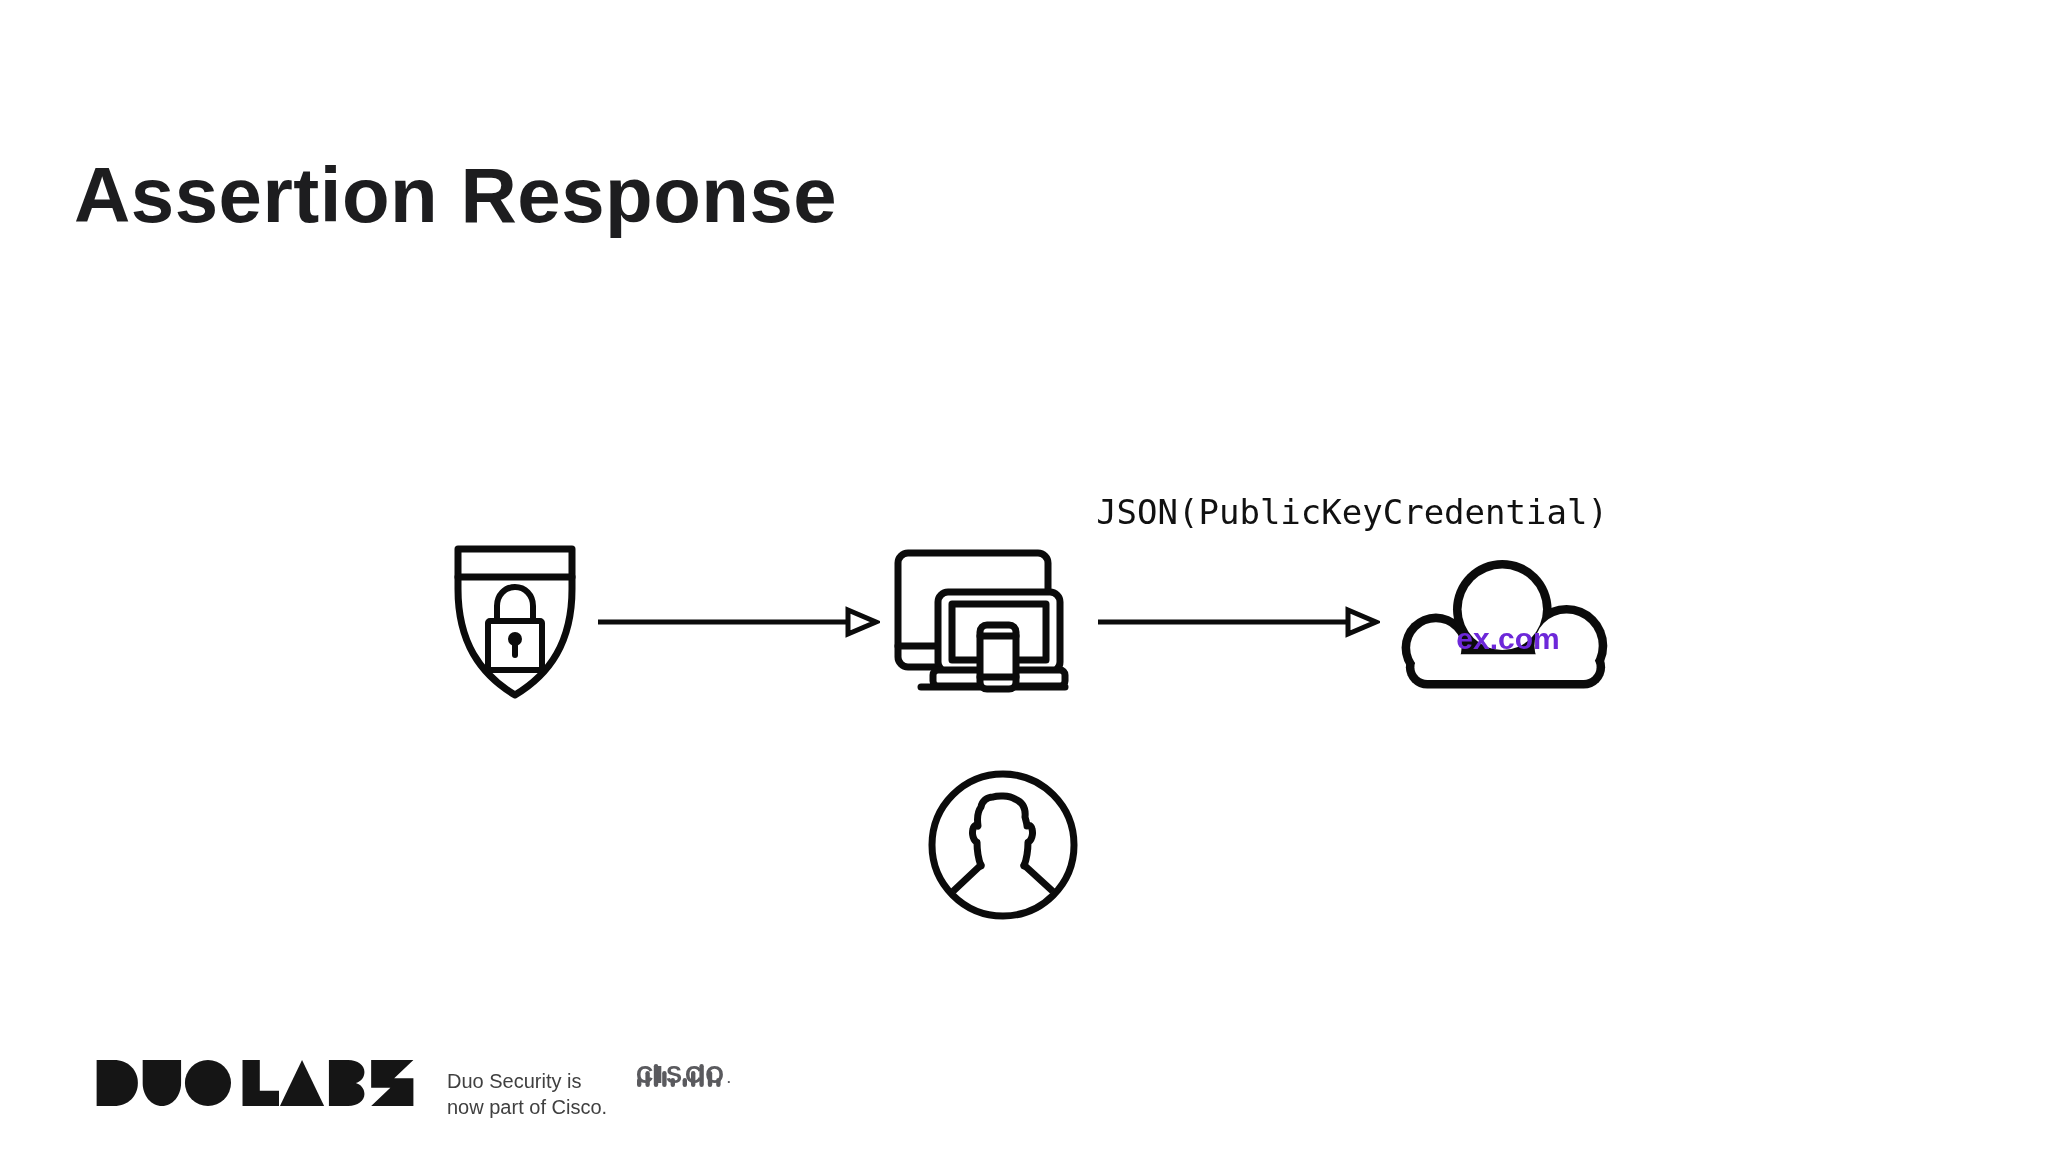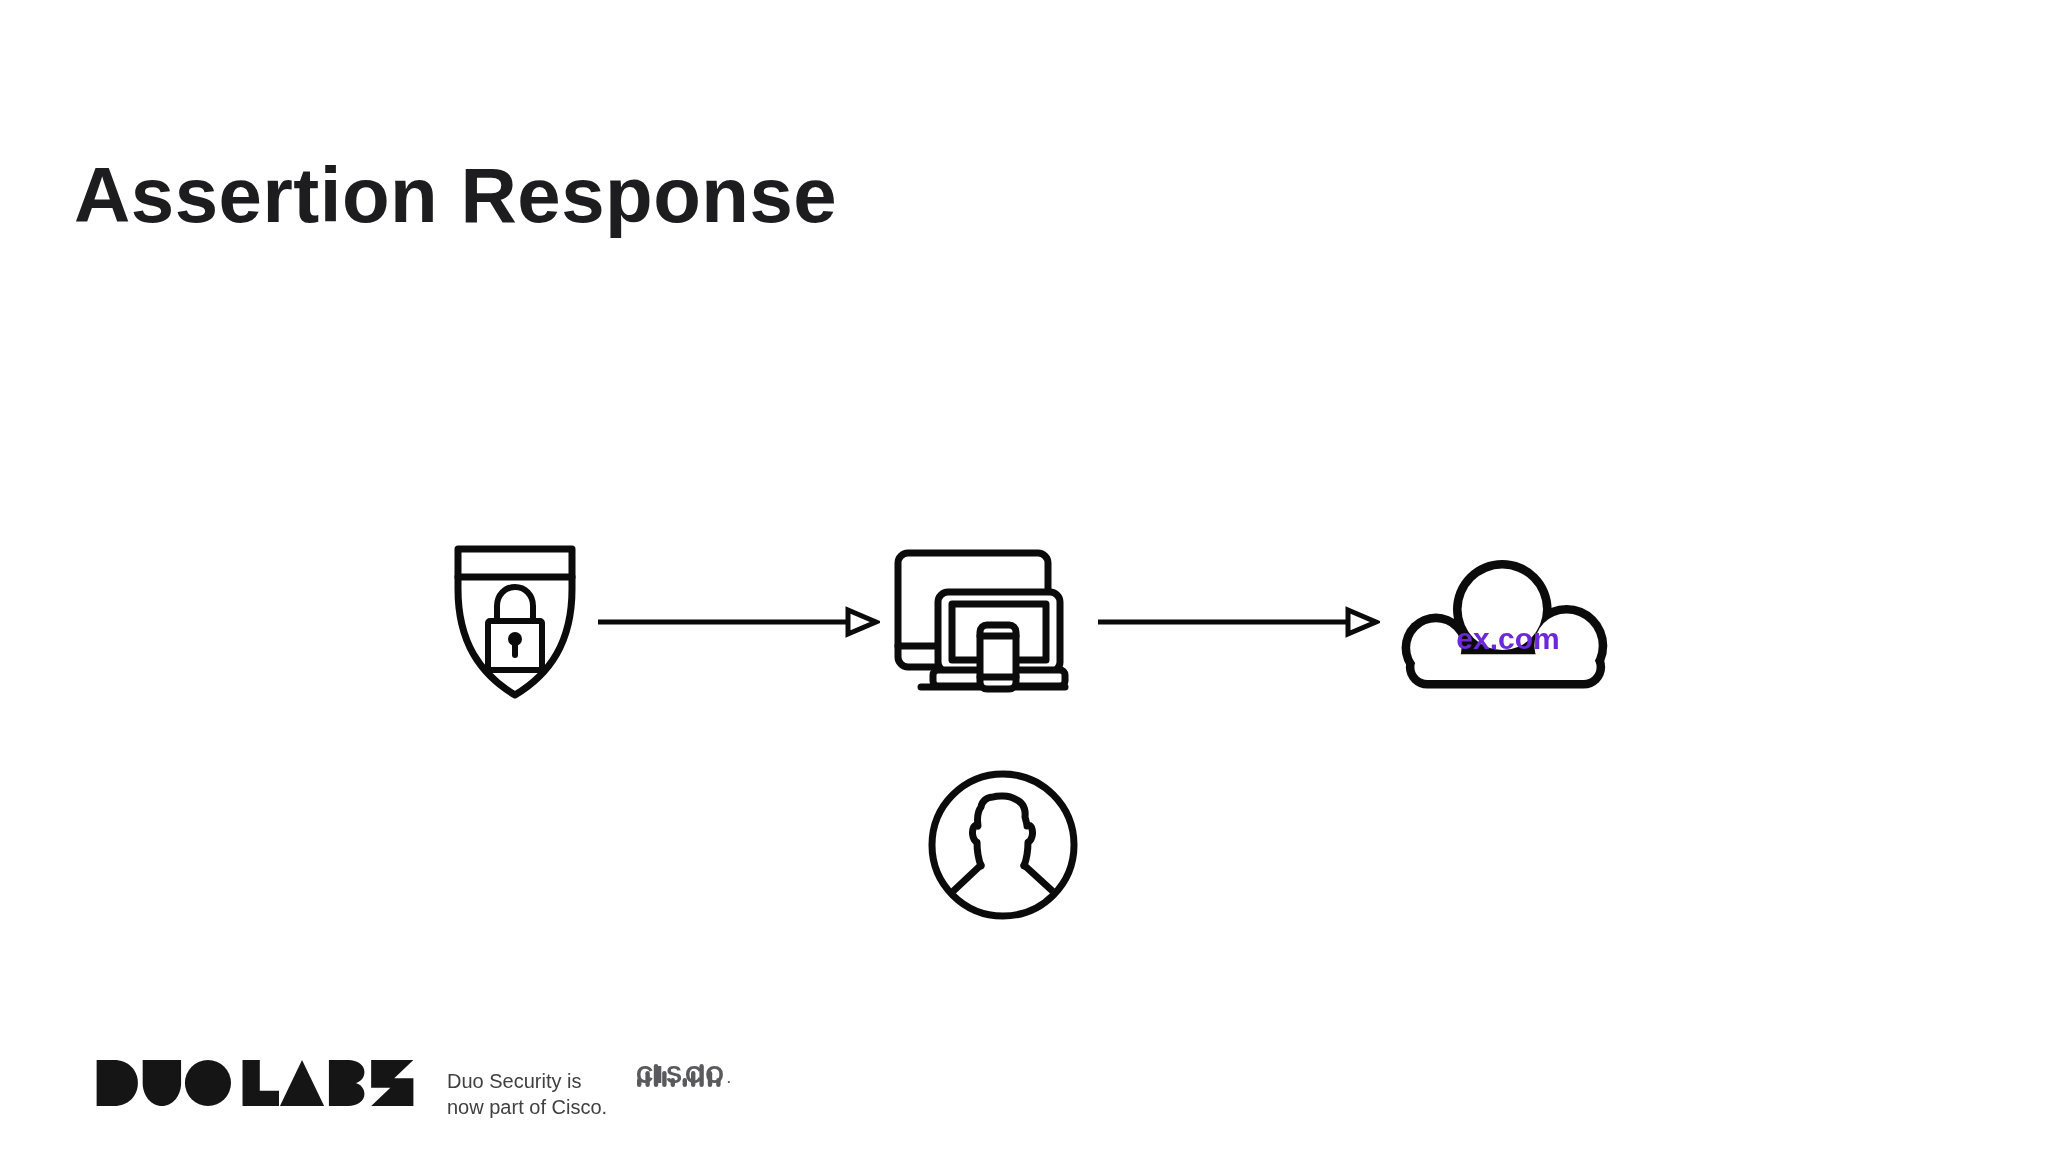--- a/index.html
+++ b/index.html
@@ -52,20 +52,21 @@
   }
   svg{display:block;}
 </style>
 </head>
 <body>
 
 <div class="slide">
 
   <div class="abs title">Assertion Response</div>
 
+  <div class="abs mono-label second">JSON(PublicKeyCredential)</div>
 
   <div class="abs" style="left:451px;top:543px;">
     <svg width="128" height="158" viewBox="0 0 128 158" fill="none" stroke="#0b0b0b" stroke-width="7" stroke-linejoin="round" stroke-linecap="round">
       <path d="M7,6 H121 V46 C121,99 99,131 64,152 C29,131 7,99 7,46 Z"></path>
       <path d="M7,34 H121"></path>
       <path d="M46,78 V63 C46,52 54,44 64,44 C74,44 82,52 82,63 V78" stroke-width="6"></path>
       <rect x="37" y="78" width="54" height="49" rx="2" fill="#ffffff" stroke-width="6"></rect>
       <circle cx="64" cy="96" r="7" fill="#0b0b0b" stroke="none"></circle>
       <path d="M64,98 V112" stroke-width="6"></path>
     </svg>

